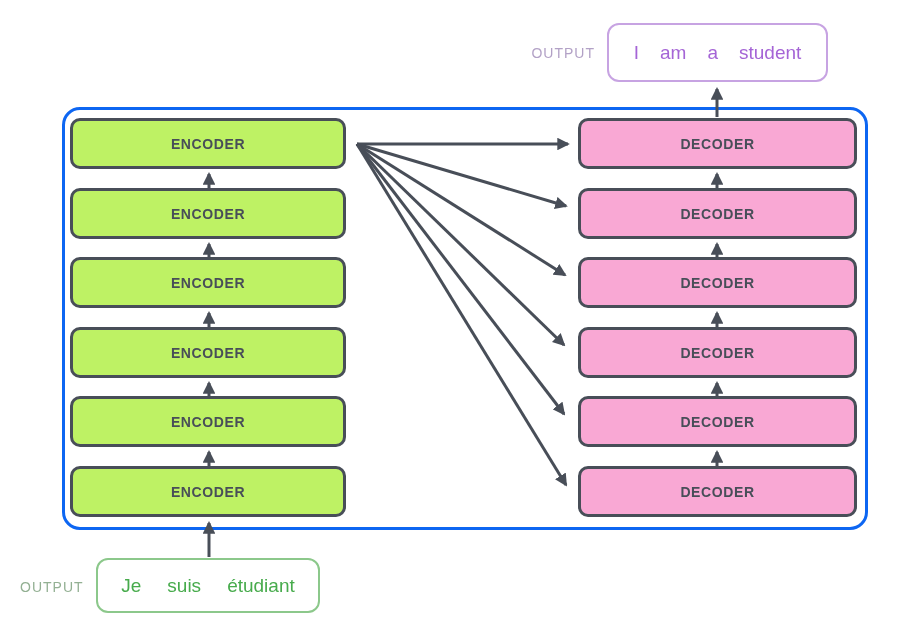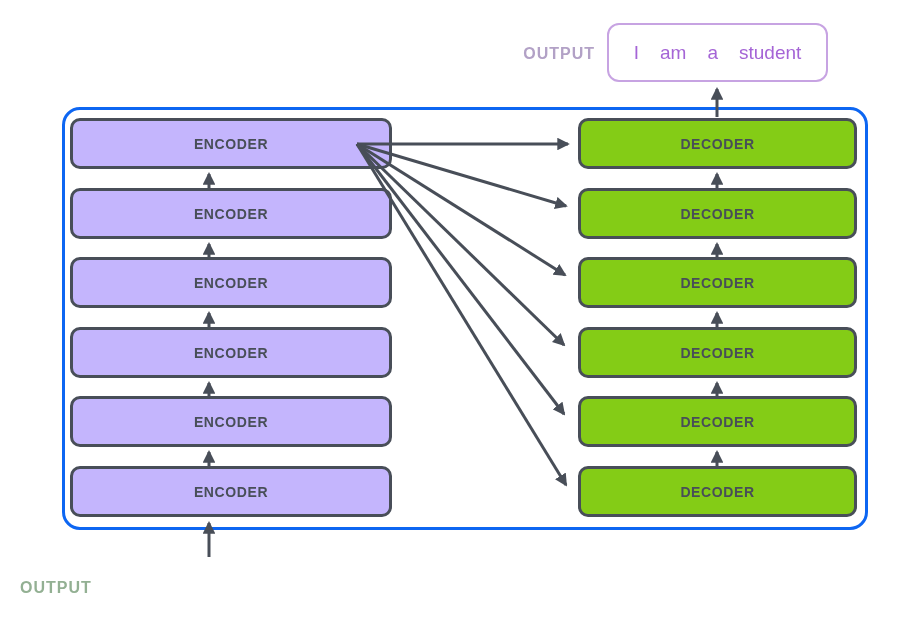--- a/index.html
+++ b/index.html
@@ -35,22 +35,22 @@
     align-items: center;
     justify-content: center;
     z-index: 2;
   }
   .box .box-label {
     font-size: 14px;
     font-weight: 700;
     letter-spacing: 0.6px;
     color: #484e58;
   }
-  .enc { left: 70px;  width: 322px; background: #c4b5fd; }
-  .dec { left: 578px; width: 279px; background: #84cc16; }
+  .enc { left: 70px;  width: 276px; background: #bef264; }
+  .dec { left: 578px; width: 279px; background: #f9a8d4; }
 
   
   .arrows {
     position: absolute;
     left: 0; top: 0;
     width: 899px; height: 636px;
     z-index: 3;
     pointer-events: none;
   }
 
@@ -78,22 +78,22 @@
     width: 224px; height: 55px;
     border: 2.5px solid #8cc88b;
     border-radius: 12px;
     color: #47ab4c;
     gap: 26px;
   }
 
   
   .side-label {
     position: absolute;
-    font-size: 16px;
-    font-weight: 700;
+    font-size: 14px;
+    font-weight: 400;
     letter-spacing: 1px;
     text-align: right;
     z-index: 4;
   }
   .output-label {
     left: 480px; top: 45px;
     width: 115px;
     color: #b2a1c6;
   }
   .input-label {
@@ -182,14 +182,19 @@
 
   <div class="side-label output-label">OUTPUT</div>
   <div class="io-box output-box">
     <span>I</span>
     <span>am</span>
     <span>a</span>
     <span>student</span>
   </div>
 
   <div class="side-label input-label">OUTPUT</div>
+  <div class="io-box input-box">
+    <span>Je</span>
+    <span>suis</span>
+    <span>étudiant</span>
+  </div>
 
 </div>
 
 </body></html>

